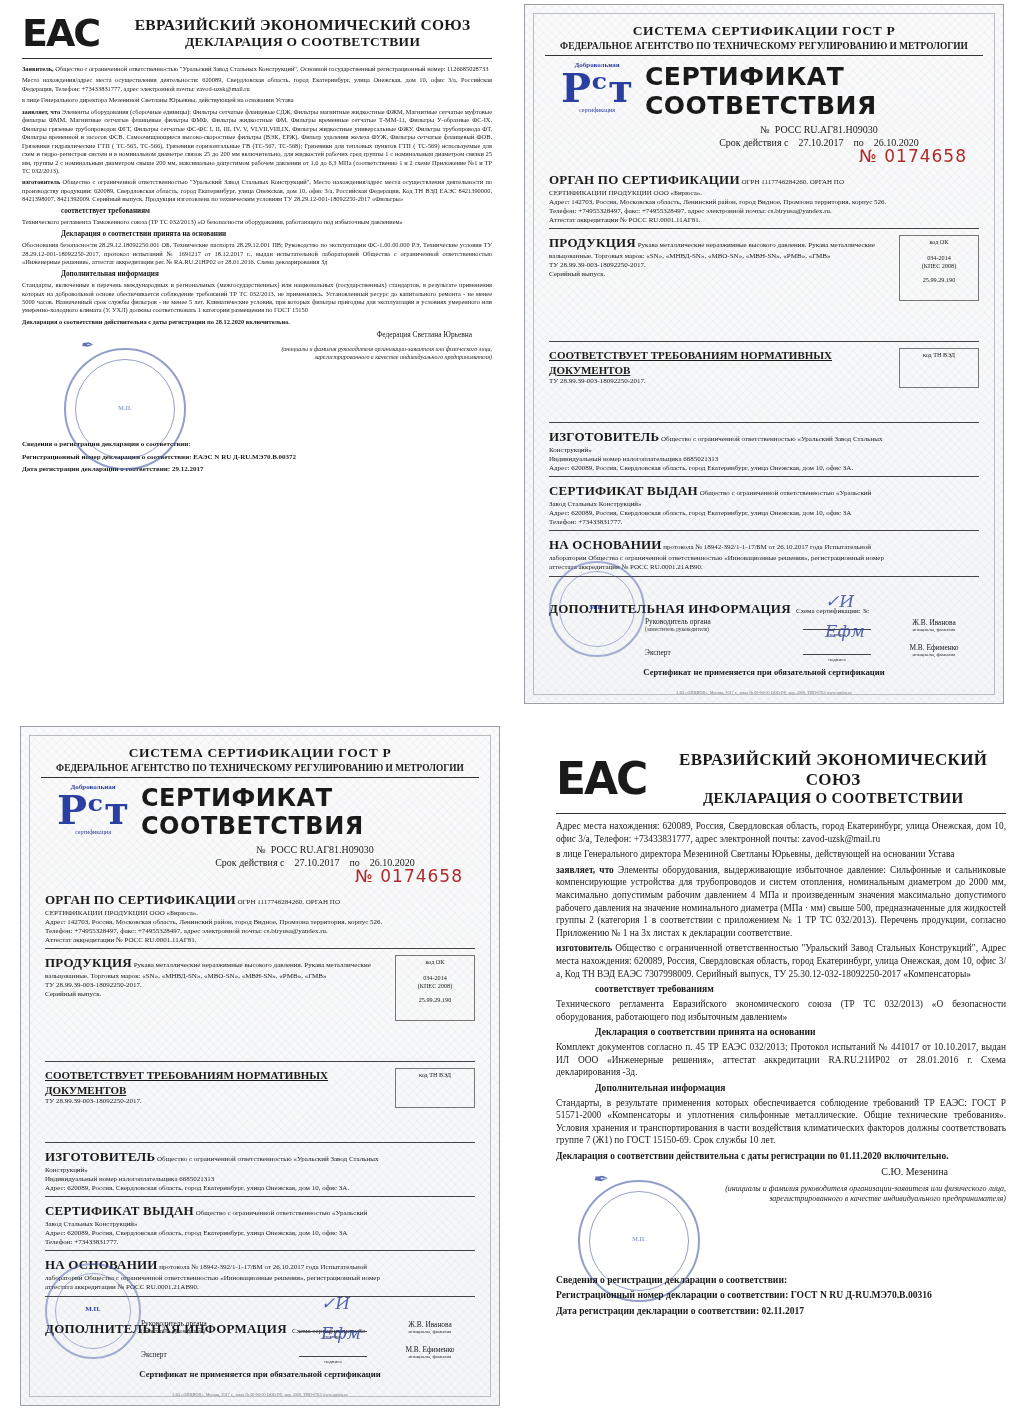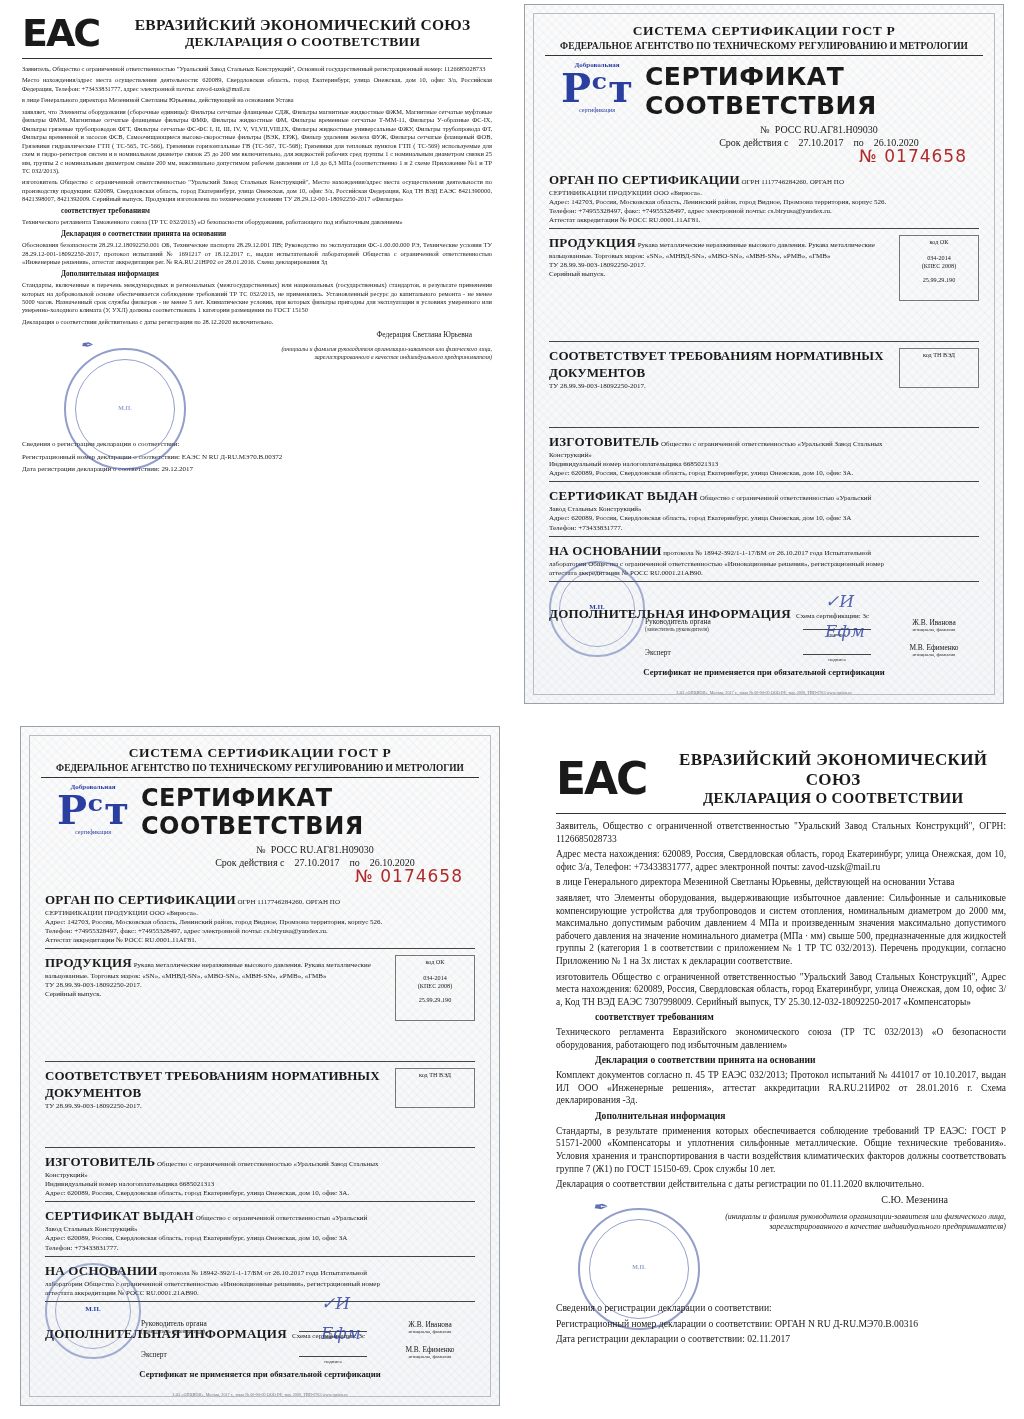--- a/index.html
+++ b/index.html
@@ -21,21 +21,21 @@
   
   .eac-head{display:flex;align-items:center;gap:14px;padding:6px 0 2px 0;}
   .eac-logo{font-family:"DejaVu Sans",sans-serif;font-weight:bold;font-size:38px;letter-spacing:-2px;line-height:1;}
   .eac-titles{flex:1;text-align:center;}
   .eac-t1{font-size:15.5px;font-weight:bold;letter-spacing:.3px;}
   .eac-t2{font-size:13.5px;font-weight:bold;letter-spacing:.3px;}
   .rule{border-bottom:1px solid #333;margin:4px 0 6px 0;}
 
   .body-txt{font-size:6.4px;line-height:1.32;text-align:justify;}
   .body-txt p{margin:0 0 3px 0;}
-  .lbl{font-weight:normal;}
+  .lbl{font-weight:bold;}
   .sec{font-weight:bold;font-size:7.2px;margin:0 0 2px 0;padding-left:39px;}
 
   
   #doc-eac-2 .body-txt{font-size:9.4px;line-height:1.34;}
   #doc-eac-2 .sec{font-size:9.6px;}
   #doc-eac-2 .eac-logo{font-size:44px;}
   #doc-eac-2 .eac-t1{font-size:17px;}
   #doc-eac-2 .eac-t2{font-size:15px;}
   .sign-caption{font-size:6px;text-align:right;line-height:1.25;width:250px;margin-left:auto;font-style:italic;color:#222;}
   #doc-eac-2 .sign-caption{font-size:8px;width:300px;}
@@ -55,21 +55,21 @@
   .valid-row{display:flex;justify-content:center;gap:10px;font-size:10px;margin-top:2px;}
   .regnum{text-align:right;color:#b02a2a;font-family:"DejaVu Sans",sans-serif;font-size:17px;letter-spacing:1px;padding-right:26px;margin-top:-2px;}
 
   .rst-logo{position:absolute;left:24px;top:56px;width:96px;height:80px;text-align:center;}
   .rst-arc{font-size:7px;color:#2b3fa0;font-weight:bold;}
   .rst-mark{font-family:"DejaVu Serif",serif;font-size:40px;color:#2b3fa0;line-height:.95;font-weight:bold;}
   .rst-sub{font-size:6px;color:#2b3fa0;}
 
   .gsec{margin:6px 14px 0 14px;font-size:7px;line-height:1.3;position:relative;}
   .gsec .h{font-weight:bold;font-size:13px;display:inline;letter-spacing:.2px;}
-  .gsec .hblock{font-weight:bold;font-size:13px;}
+  .gsec .hblock{font-weight:bold;font-size:11px;text-decoration:underline;}
   .gsec .sep{border-bottom:1px solid #444;margin:3px 0 3px 0;}
   .boxcol{position:absolute;right:0;top:0;width:78px;border-left:1px solid #777;border-right:1px solid #777;border-top:1px solid #777;border-bottom:1px solid #777;text-align:center;font-size:6.2px;padding:2px 0;}
   .gbody{padding-right:92px;}
   .gfoot{position:absolute;left:0;right:0;bottom:26px;text-align:center;font-size:8.6px;font-weight:bold;}
   .gmicro{position:absolute;left:0;right:0;bottom:8px;text-align:center;font-size:4.2px;color:#777;}
   .sign-grid{position:absolute;left:120px;right:14px;bottom:36px;font-size:7.4px;}
   .sign-grid .row{display:flex;align-items:flex-end;justify-content:space-between;margin-bottom:10px;}
   .sign-grid .role{width:150px;}
   .sign-grid .role small{display:block;font-size:5.4px;color:#333;}
   .sign-grid .mid{flex:1;text-align:center;border-bottom:1px solid #444;margin:0 8px 2px 8px;height:12px;position:relative;}
@@ -425,22 +425,20 @@
       <div class="eac-head">
         <div class="eac-logo">EAC</div>
         <div class="eac-titles">
           <div class="eac-t1">ЕВРАЗИЙСКИЙ ЭКОНОМИЧЕСКИЙ СОЮЗ</div>
           <div class="eac-t2">ДЕКЛАРАЦИЯ О СООТВЕТСТВИИ</div>
         </div>
       </div>
       <div class="rule"></div>
 
       <div class="body-txt">
-        <p><span class="lbl">Заявитель,</span>
-           <span>Общество с ограниченной ответственностью "Уральский Завод Стальных Конструкций", ОГРН: 1126685028733</span></p>
         <p>Адрес места нахождения: 620089, Россия, Свердловская область, город Екатеринбург, улица Онежская, дом 10, офис 3/а, Телефон: +73433831777, адрес электронной почты: zavod-uzsk@mail.ru</p>
         <p>в лице Генерального директора Мезениной Светланы Юрьевны, действующей на основании Устава</p>
         <p><span class="lbl">заявляет, что</span>
            <span>Элементы оборудования, выдерживающие избыточное давление: Сильфонные и сальниковые компенсирующие устройства для трубопроводов и систем отопления, номинальным диаметром до 2000 мм, максимально допустимым рабочим давлением 4 МПа и произведенным значения максимально допустимого рабочего давления на значение номинального диаметра (МПа · мм) свыше 500, предназначенные для жидкостей группы 2 (категория 1 в соответствии с приложением № 1 ТР ТС 032/2013). Перечень продукции, согласно Приложению № 1 на 3х листах к декларации соответствие.</span></p>
         <p><span class="lbl">изготовитель</span>
            <span>Общество с ограниченной ответственностью "Уральский Завод Стальных Конструкций", Адрес места нахождения: 620089, Россия, Свердловская область, город Екатеринбург, улица Онежская, дом 10, офис 3/а, Код ТН ВЭД ЕАЭС 7307998009. Серийный выпуск, ТУ 25.30.12-032-18092250-2017 «Компенсаторы»</span></p>
         <div class="sec">соответствует требованиям</div>
         <p>Технического регламента Евразийского экономического союза (ТР ТС 032/2013) «О безопасности оборудования, работающего под избыточным давлением»</p>
         <div class="sec">Декларация о соответствии принята на основании</div>
         <p>Комплект документов согласно п. 45 ТР ЕАЭС 032/2013; Протокол испытаний № 441017 от 10.10.2017, выдан ИЛ ООО «Инженерные решения», аттестат аккредитации RA.RU.21ИР02 от 28.01.2016 г. Схема декларирования -3д.</p>
@@ -454,20 +452,20 @@
         <div class="stamp" style="left:22px;top:14px;">
           <div class="stamp-txt">М.П.</div>
         </div>
         <div class="signature" style="left:36px;top:2px;font-size:18px;">✒</div>
         <div class="sign-caption" style="position:absolute;right:0;top:18px;">(инициалы и фамилия руководителя организации-заявителя или физического лица, зарегистрированного в качестве индивидуального предпринимателя)</div>
       </div>
 
       <div class="body-txt" style="font-size:9.6px;position:relative;z-index:2;">
         <p class="lbl">Сведения о регистрации декларации о соответствии:</p>
         <p><span class="lbl">Регистрационный номер декларации о соответствии:</span>
-           <span class="lbl">ОРГАН N RU Д-RU.МЭ70.В.00316</span></p>
+           <span class="lbl">ГОСТ N RU Д-RU.МЭ70.В.00316</span></p>
         <p><span class="lbl">Дата регистрации декларации о соответствии:</span>
            <span class="lbl">02.11.2017</span></p>
       </div>
     </div>
   </div>
 
 </div>
 
 </body></html>

